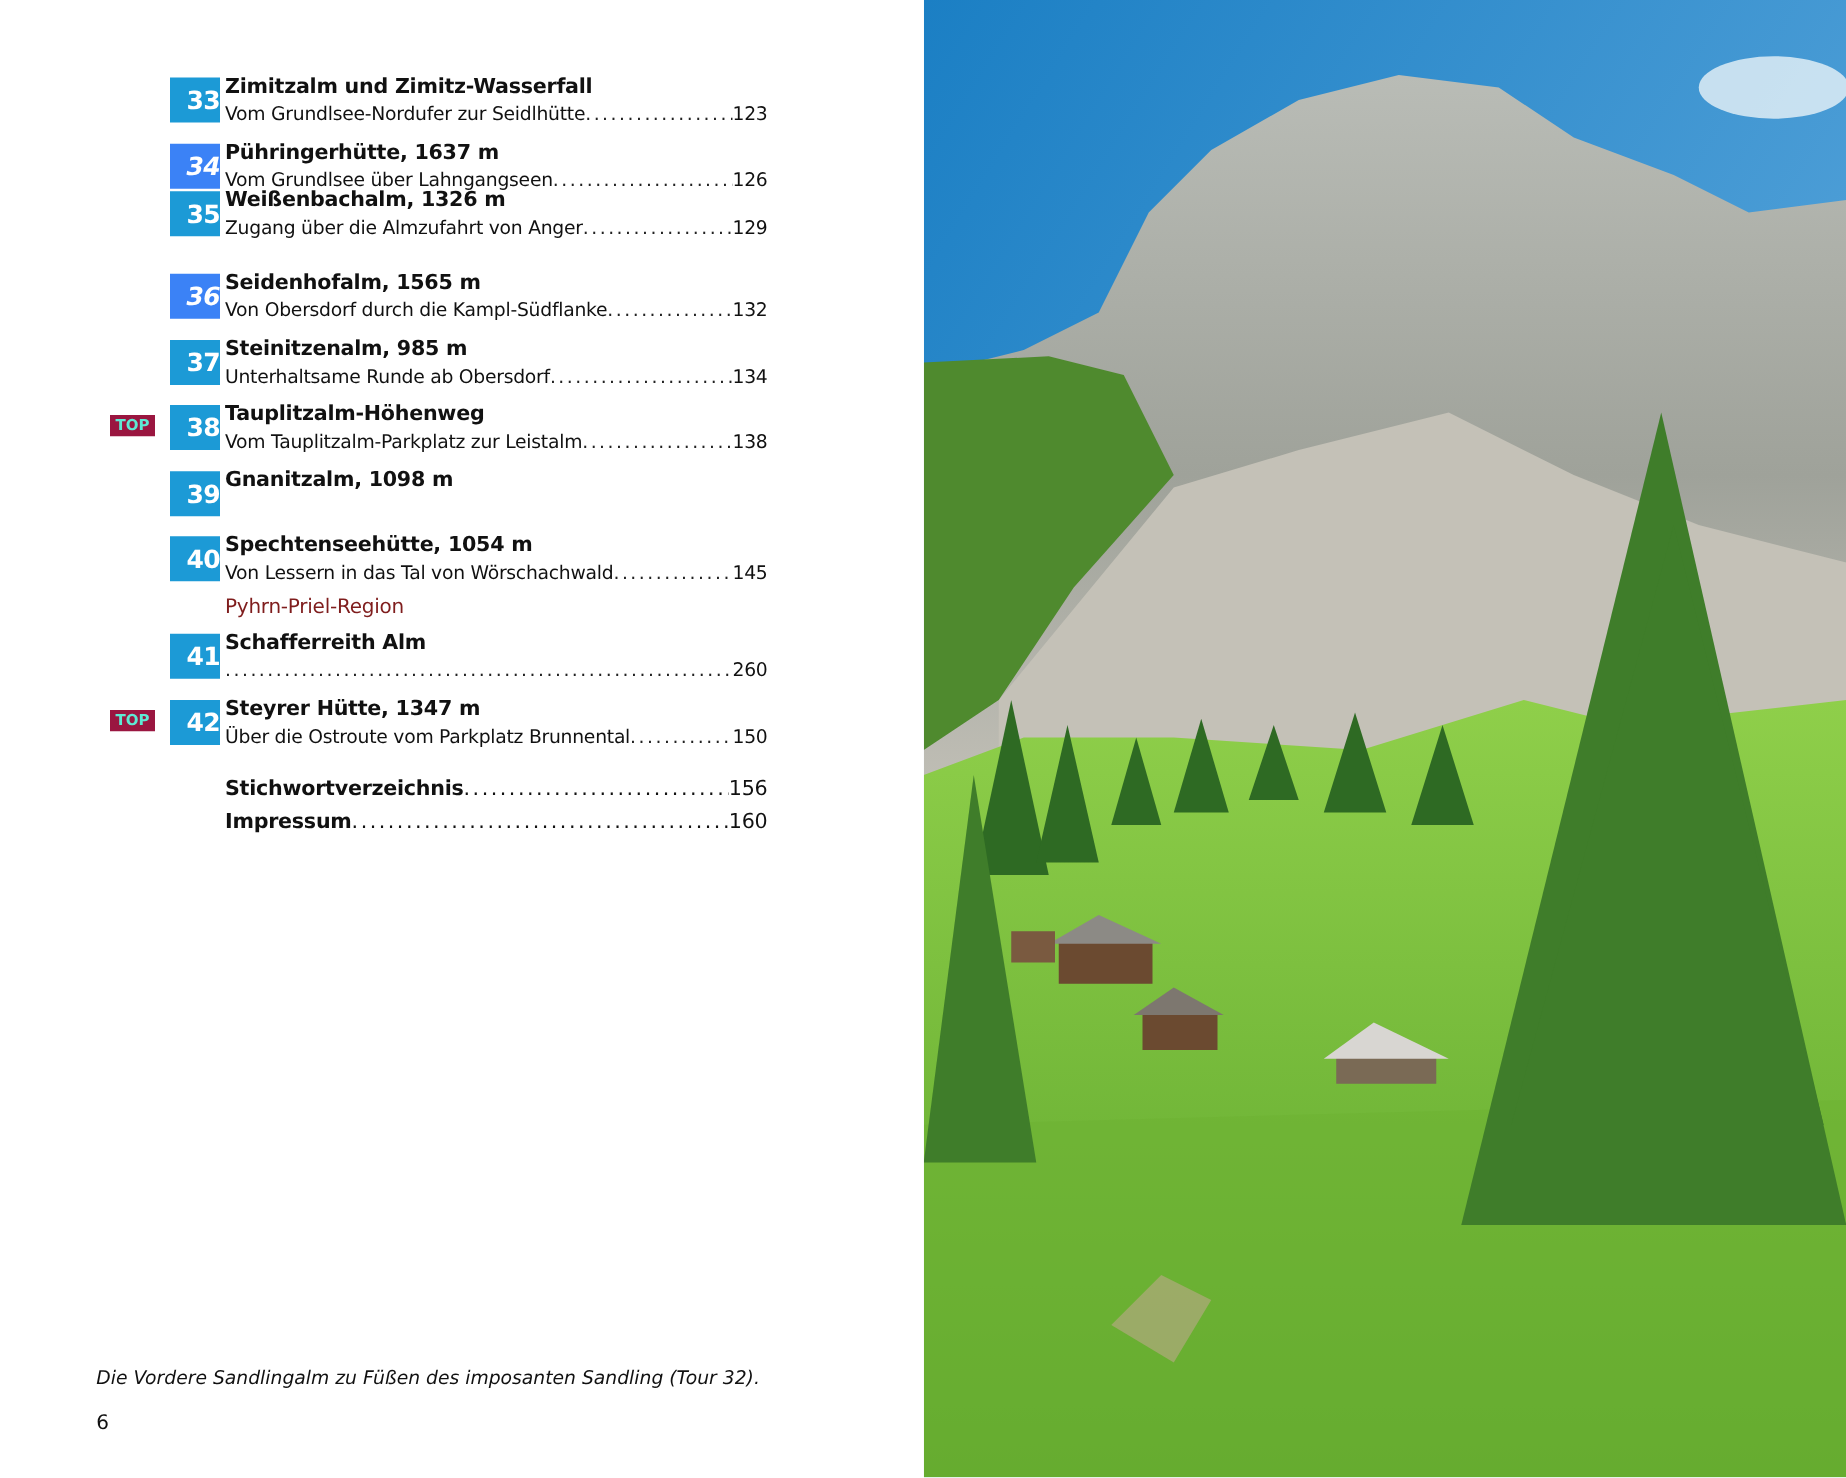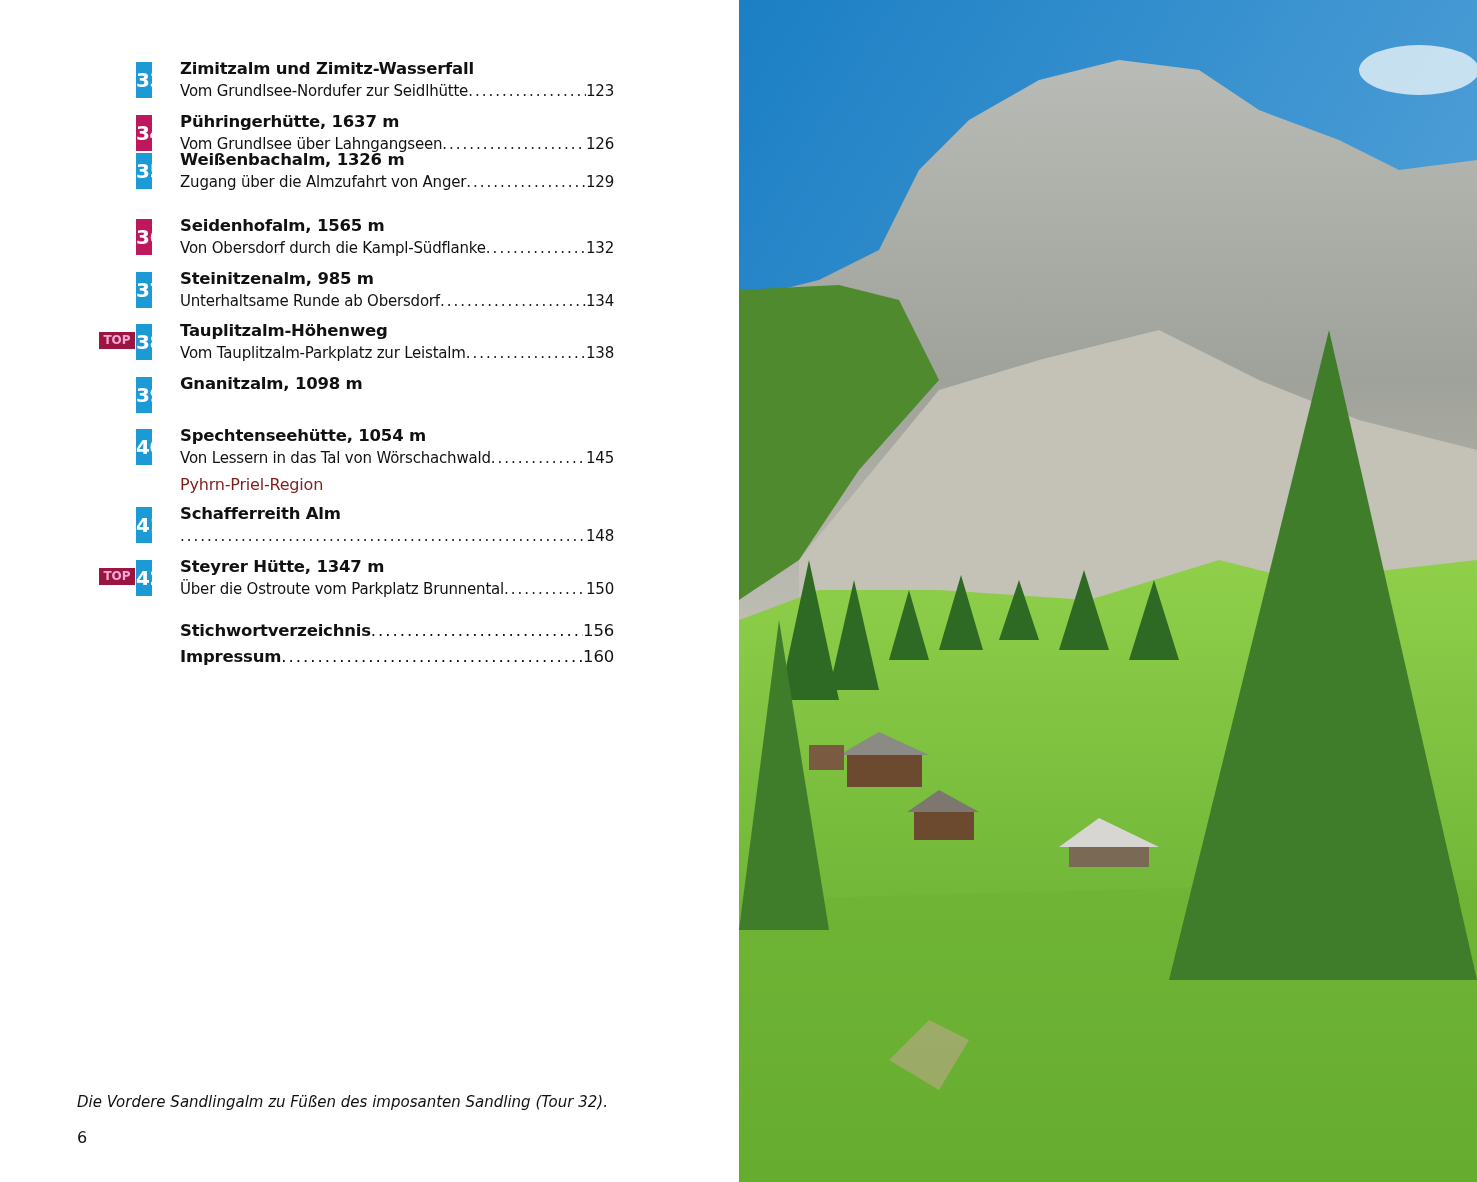--- a/index.html
+++ b/index.html
@@ -1,23 +1,23 @@
 <!DOCTYPE html>
 <html><head>
 <meta charset="utf-8">
 <style>
   html,body{margin:0;padding:0;}
   body{width:1477px;height:1182px;position:relative;background:#fff;overflow:hidden;font-family:"DejaVu Sans",sans-serif;color:#111;}
   .page{position:absolute;left:0;top:0;width:739px;height:1182px;background:#fff;}
   .toc{position:absolute;left:0;top:0;width:739px;}
   .entry{position:absolute;left:0;width:739px;height:44px;}
-  .num{position:absolute;left:136px;width:16px;height:36px;color:#fff;font-weight:bold;font-size:20px;line-height:36px;text-align:right;letter-spacing:-0.5px;}
+  .num{position:absolute;left:136px;width:40px;height:36px;color:#fff;font-weight:bold;font-size:20px;line-height:36px;text-align:right;letter-spacing:-0.5px;}
   .num.blue{background:#1c9ad6;}
-  .num.red{background:#be185d;}
-  .top{position:absolute;left:99px;width:36px;height:17px;background:#9a1640;color:#f9a8d4;font-weight:bold;font-size:12px;line-height:17px;text-align:center;}
+  .num.red{background:#3b82f6;font-style:italic;}
+  .top{position:absolute;left:88px;width:36px;height:17px;background:#9a1640;color:#5eead4;font-weight:bold;font-size:12px;line-height:17px;text-align:center;}
   .title{position:absolute;left:180px;top:-4px;font-weight:bold;font-size:16.5px;line-height:22px;white-space:nowrap;letter-spacing:-0.2px;}
   .sub{position:absolute;left:180px;top:18px;width:434px;font-size:15px;line-height:22px;display:flex;white-space:nowrap;letter-spacing:-0.2px;}
   .sub .txt{flex:0 0 auto;}
   .sub .dots{flex:1 1 auto;overflow:hidden;letter-spacing:2px;color:#222;}
   .sub .dots::before{content:"..................................................................................";}
   .sub .pg{flex:0 0 auto;}
   .region{position:absolute;left:180px;top:475px;font-size:16px;color:#7f1d1d;font-weight:normal;letter-spacing:-0.2px;}
   .extra{position:absolute;left:180px;width:434px;display:flex;font-weight:bold;font-size:16.5px;line-height:22px;white-space:nowrap;letter-spacing:-0.2px;}
   .extra .dots{flex:1 1 auto;overflow:hidden;letter-spacing:2px;font-weight:normal;}
   .extra .dots::before{content:"..................................................................................";}
@@ -108,21 +108,21 @@
         </div>
     </div>
 
     <div class="region">Pyhrn-Priel-Region</div>
 
     <div class="entry" style="top:507px">
       <div class="num blue">41</div>
       <div class="title">Schafferreith Alm</div>
       <div class="sub">
           <span class="dots"></span>
-          <span class="pg">148</span>
+          <span class="pg">260</span>
         </div>
     </div>
 
     <div class="entry" style="top:560px">
       <div class="top" style="top:8px">TOP</div>
       <div class="num blue">42</div>
       <div class="title">Steyrer Hütte, 1347 m</div>
       <div class="sub">
           <span class="txt">Über die Ostroute vom Parkplatz Brunnental</span>
           <span class="dots"></span>

